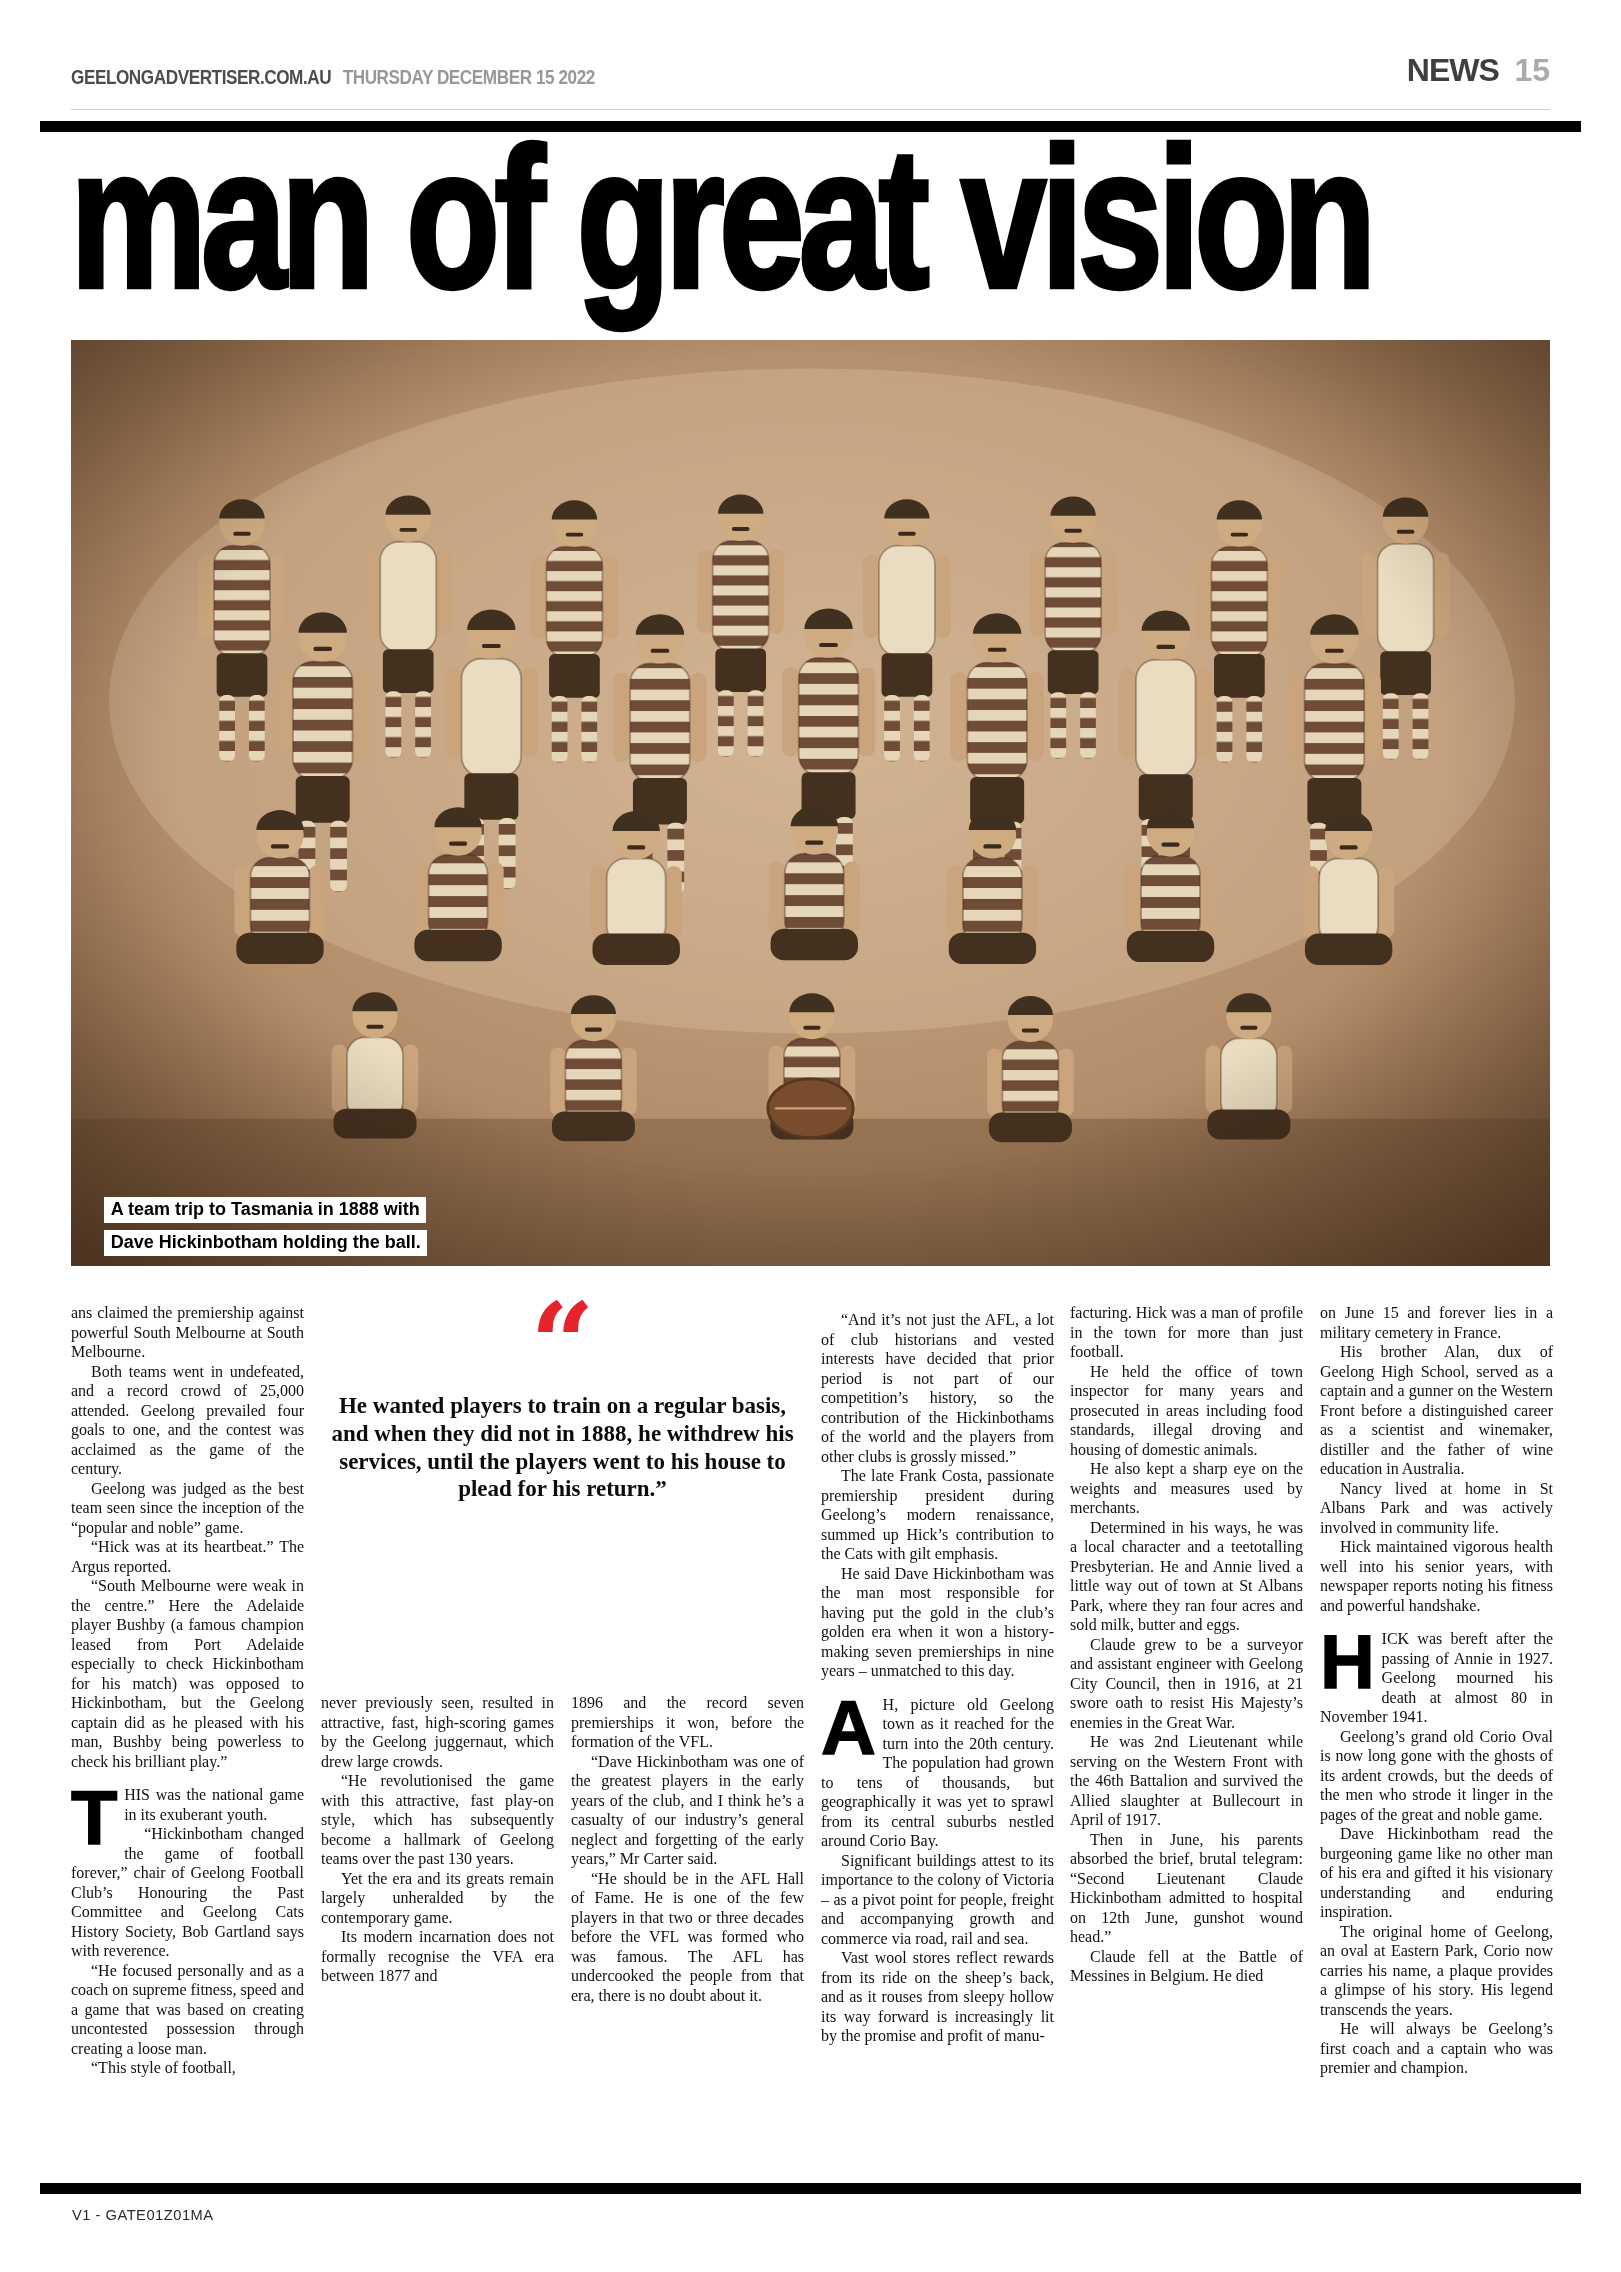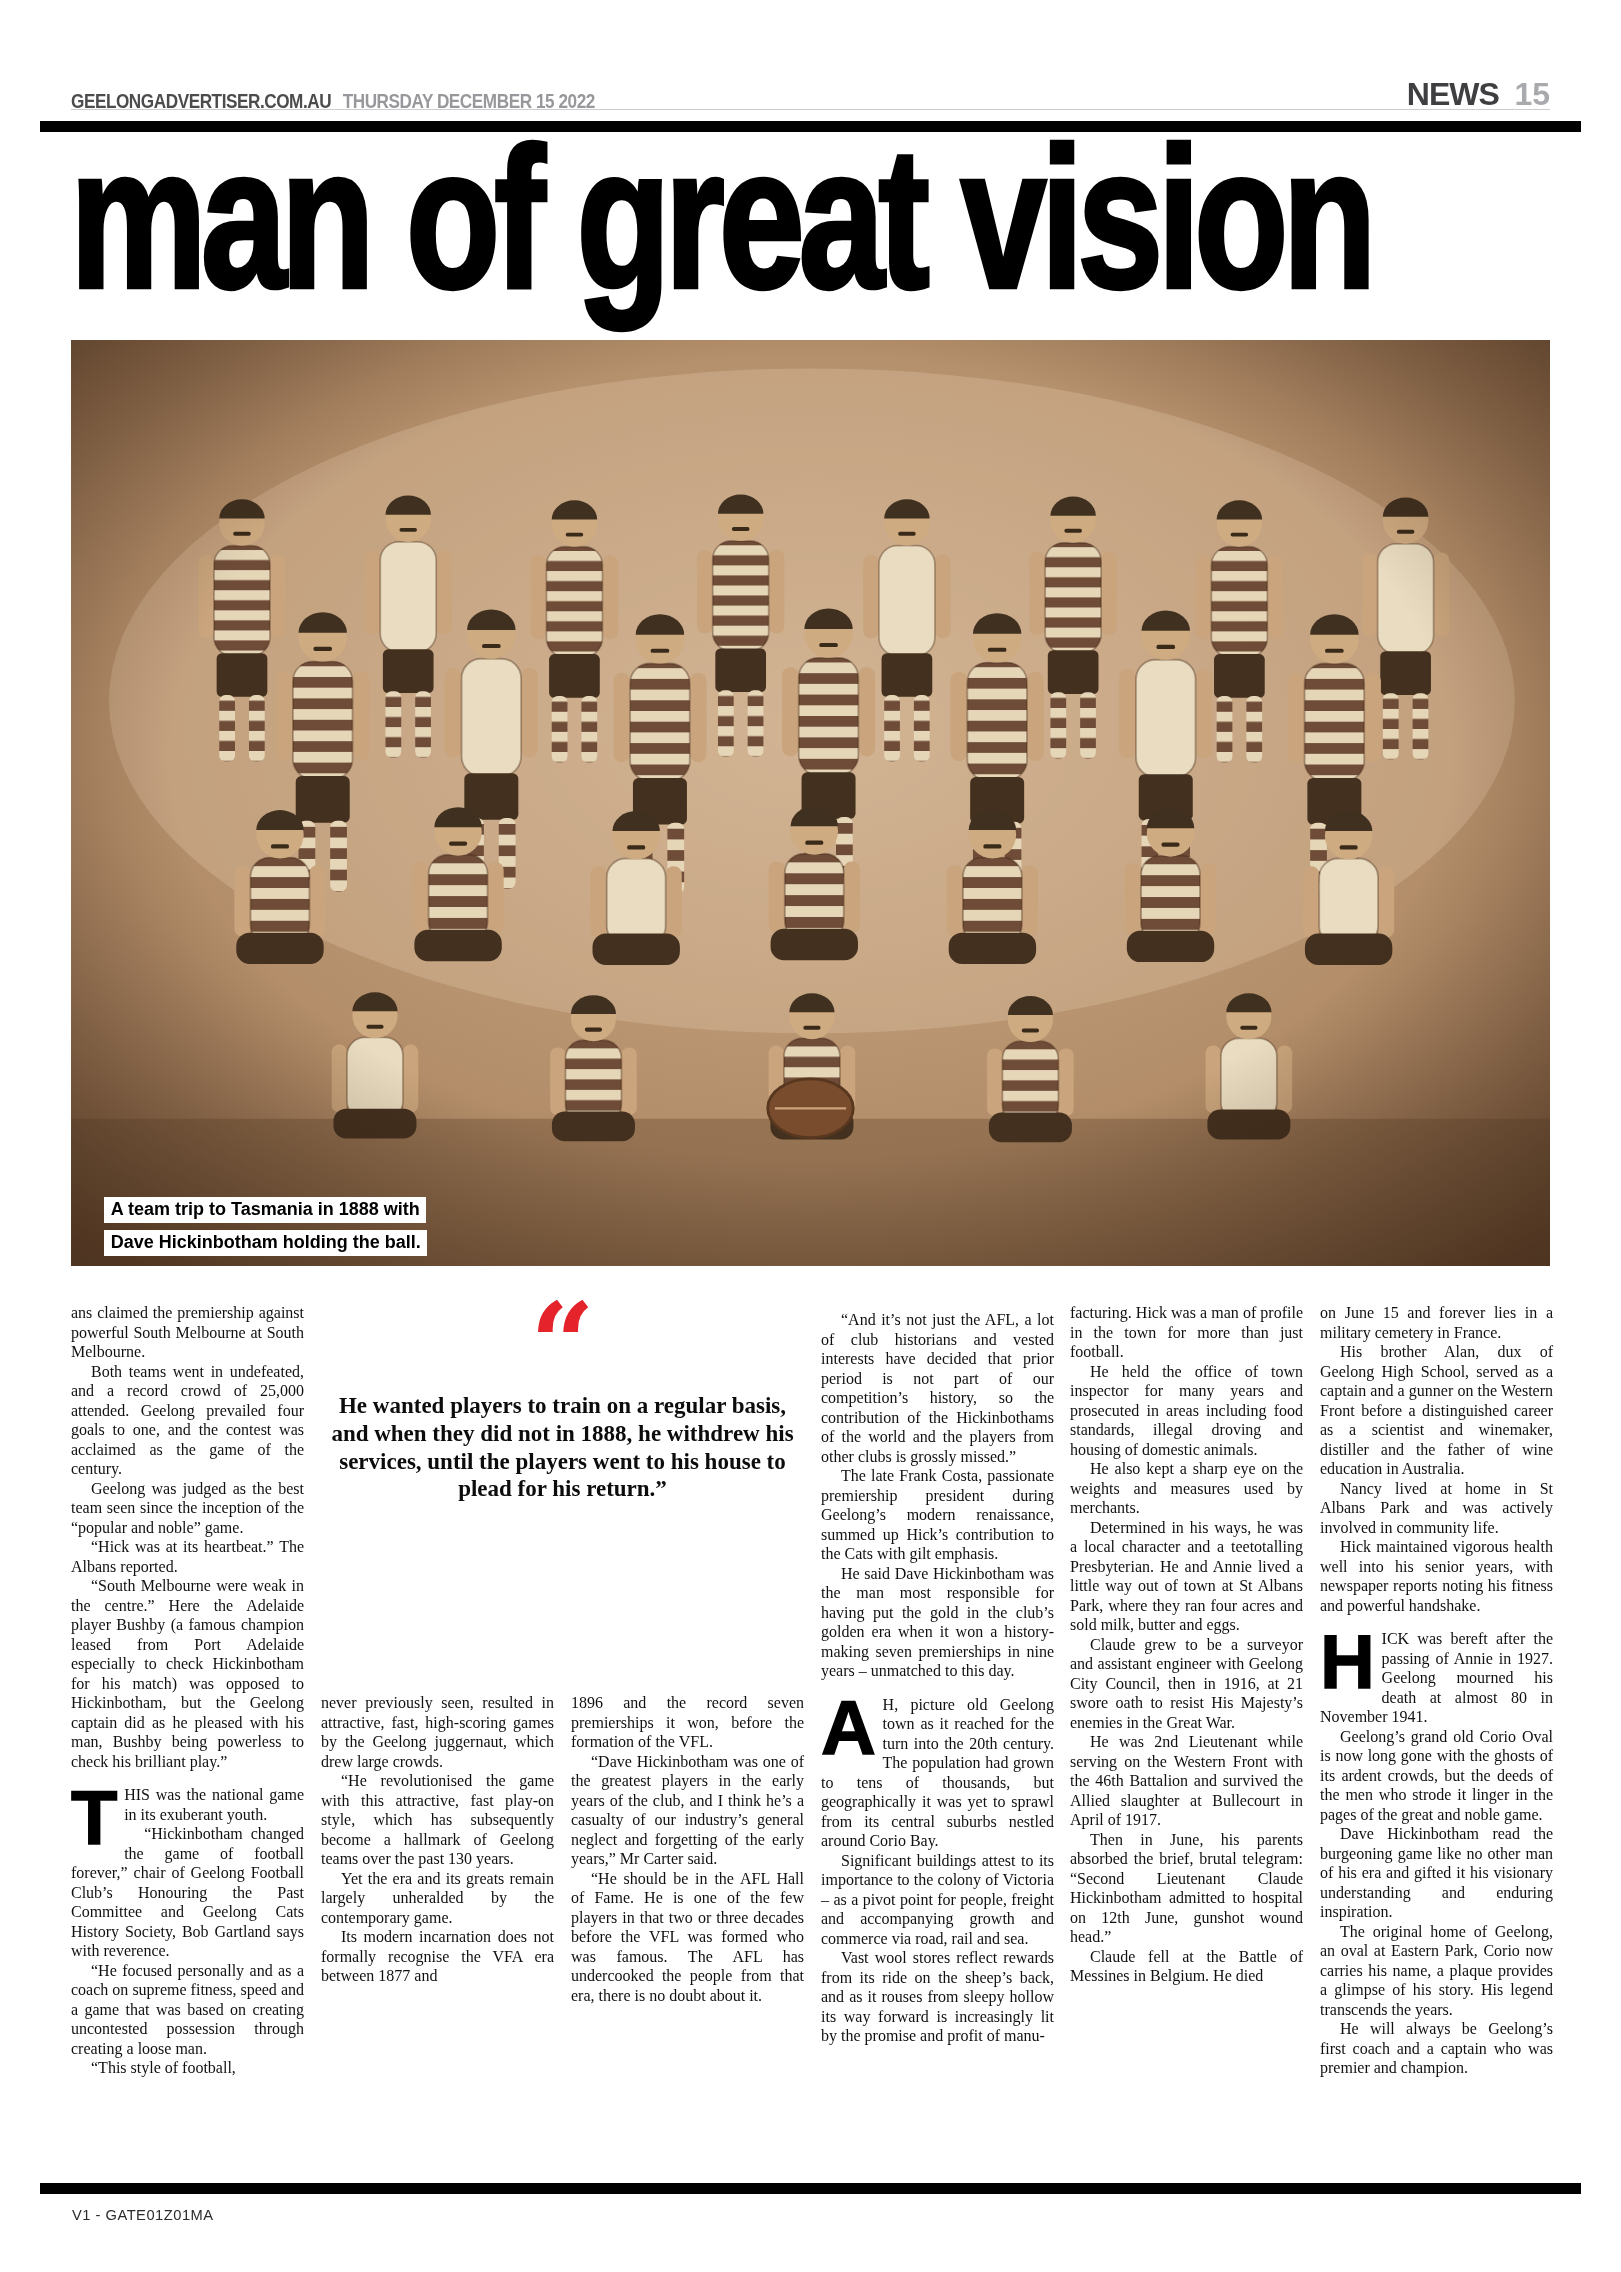--- a/index.html
+++ b/index.html
@@ -1,21 +1,21 @@
 <!DOCTYPE html>
 <html style="font-size:7.6px"><head>
 <meta charset="utf-8">
 <style>
   html,body{margin:0;padding:0;}
   body{
     width:1622px;height:2273px;position:relative;background:#ffffff;
     font-family:"Liberation Serif",serif;color:#111;
   }
   
-  .masthead{position:absolute;left:71px;top:76px;width:1479px;display:flex;justify-content:space-between;align-items:flex-end;}
+  .masthead{position:absolute;left:71px;top:52px;width:1479px;display:flex;justify-content:space-between;align-items:flex-end;}
   .mh-left{font-family:"Liberation Sans",sans-serif;font-weight:bold;font-size:19.5px;transform:scaleX(.88);transform-origin:left bottom;white-space:nowrap;}
   .site{color:#4c4c4e;letter-spacing:-0.5px;}
   .date{color:#98989c;margin-left:7.6px;letter-spacing:-0.5px;}
   .mh-right{font-family:"Liberation Sans",sans-serif;font-weight:bold;font-size:32px;white-space:nowrap;}
   .section{color:#3f3f42;letter-spacing:-1px;}
   .pagenum{color:#a8aaad;margin-left:6.7px;}
   .mh-rule{position:absolute;left:71px;top:109px;width:1479px;height:1.4px;background:#cdcdd0;}
   .top-bar{position:absolute;left:40px;top:121px;width:1541px;height:11.4px;background:#000;}
   
   .headline{
@@ -180,21 +180,21 @@
 
   <section class="body" id="columns">
     <aside class="pullquote">
       <div class="pq-icon">“</div>
       <p class="pq-text">He wanted players to train on a regular basis, and when they did not in 1888, he withdrew his services, until the players went to his house to plead for his return.”</p>
     </aside>
   <div class="col" style="left: 0px; top: 0px;">
         <p class="para cont">ans claimed the premiership against powerful South Melbourne at South Melbourne.</p>
         <p class="para">Both teams went in undefeated, and a record crowd of 25,000 attended. Geelong prevailed four goals to one, and the contest was acclaimed as the game of the century.</p>
         <p class="para">Geelong was judged as the best team seen since the inception of the “popular and noble” game.</p>
-        <p class="para">“Hick was at its heartbeat.” The Albans reported.</p>
+        <p class="para">“Hick was at its heartbeat.” The Argus reported.</p>
         <p class="para">“South Melbourne were weak in the centre.” Here the Adelaide player Bushby (a famous champion leased from Port Adelaide especially to check Hickinbotham for his match) was opposed to Hickinbotham, but the Geelong captain did as he pleased with his man, Bushby being powerless to check his brilliant play.”</p>
         <p class="para has-dc"><span class="dc">T</span>HIS was the national game in its exuberant youth.</p>
         <p class="para">“Hickinbotham changed the game of football forever,” chair of Geelong Football Club’s Honouring the Past Committee and Geelong Cats History Society, Bob Gartland says with reverence.</p>
         <p class="para">“He focused personally and as a coach on supreme fitness, speed and a game that was based on creating uncontested possession through creating a loose man.</p>
         <p class="para">“This style of football,</p>
       </div>
       <div class="col" style="left: 250px; top: 390px;">
         <p class="para cont">never previously seen, resulted in attractive, fast, high-scoring games by the Geelong juggernaut, which drew large crowds.</p>
         <p class="para">“He revolutionised the game with this attractive, fast play-on style, which has subsequently become a hallmark of Geelong teams over the past 130 years.</p>
         <p class="para">Yet the era and its greats remain largely unheralded by the contemporary game.</p>

